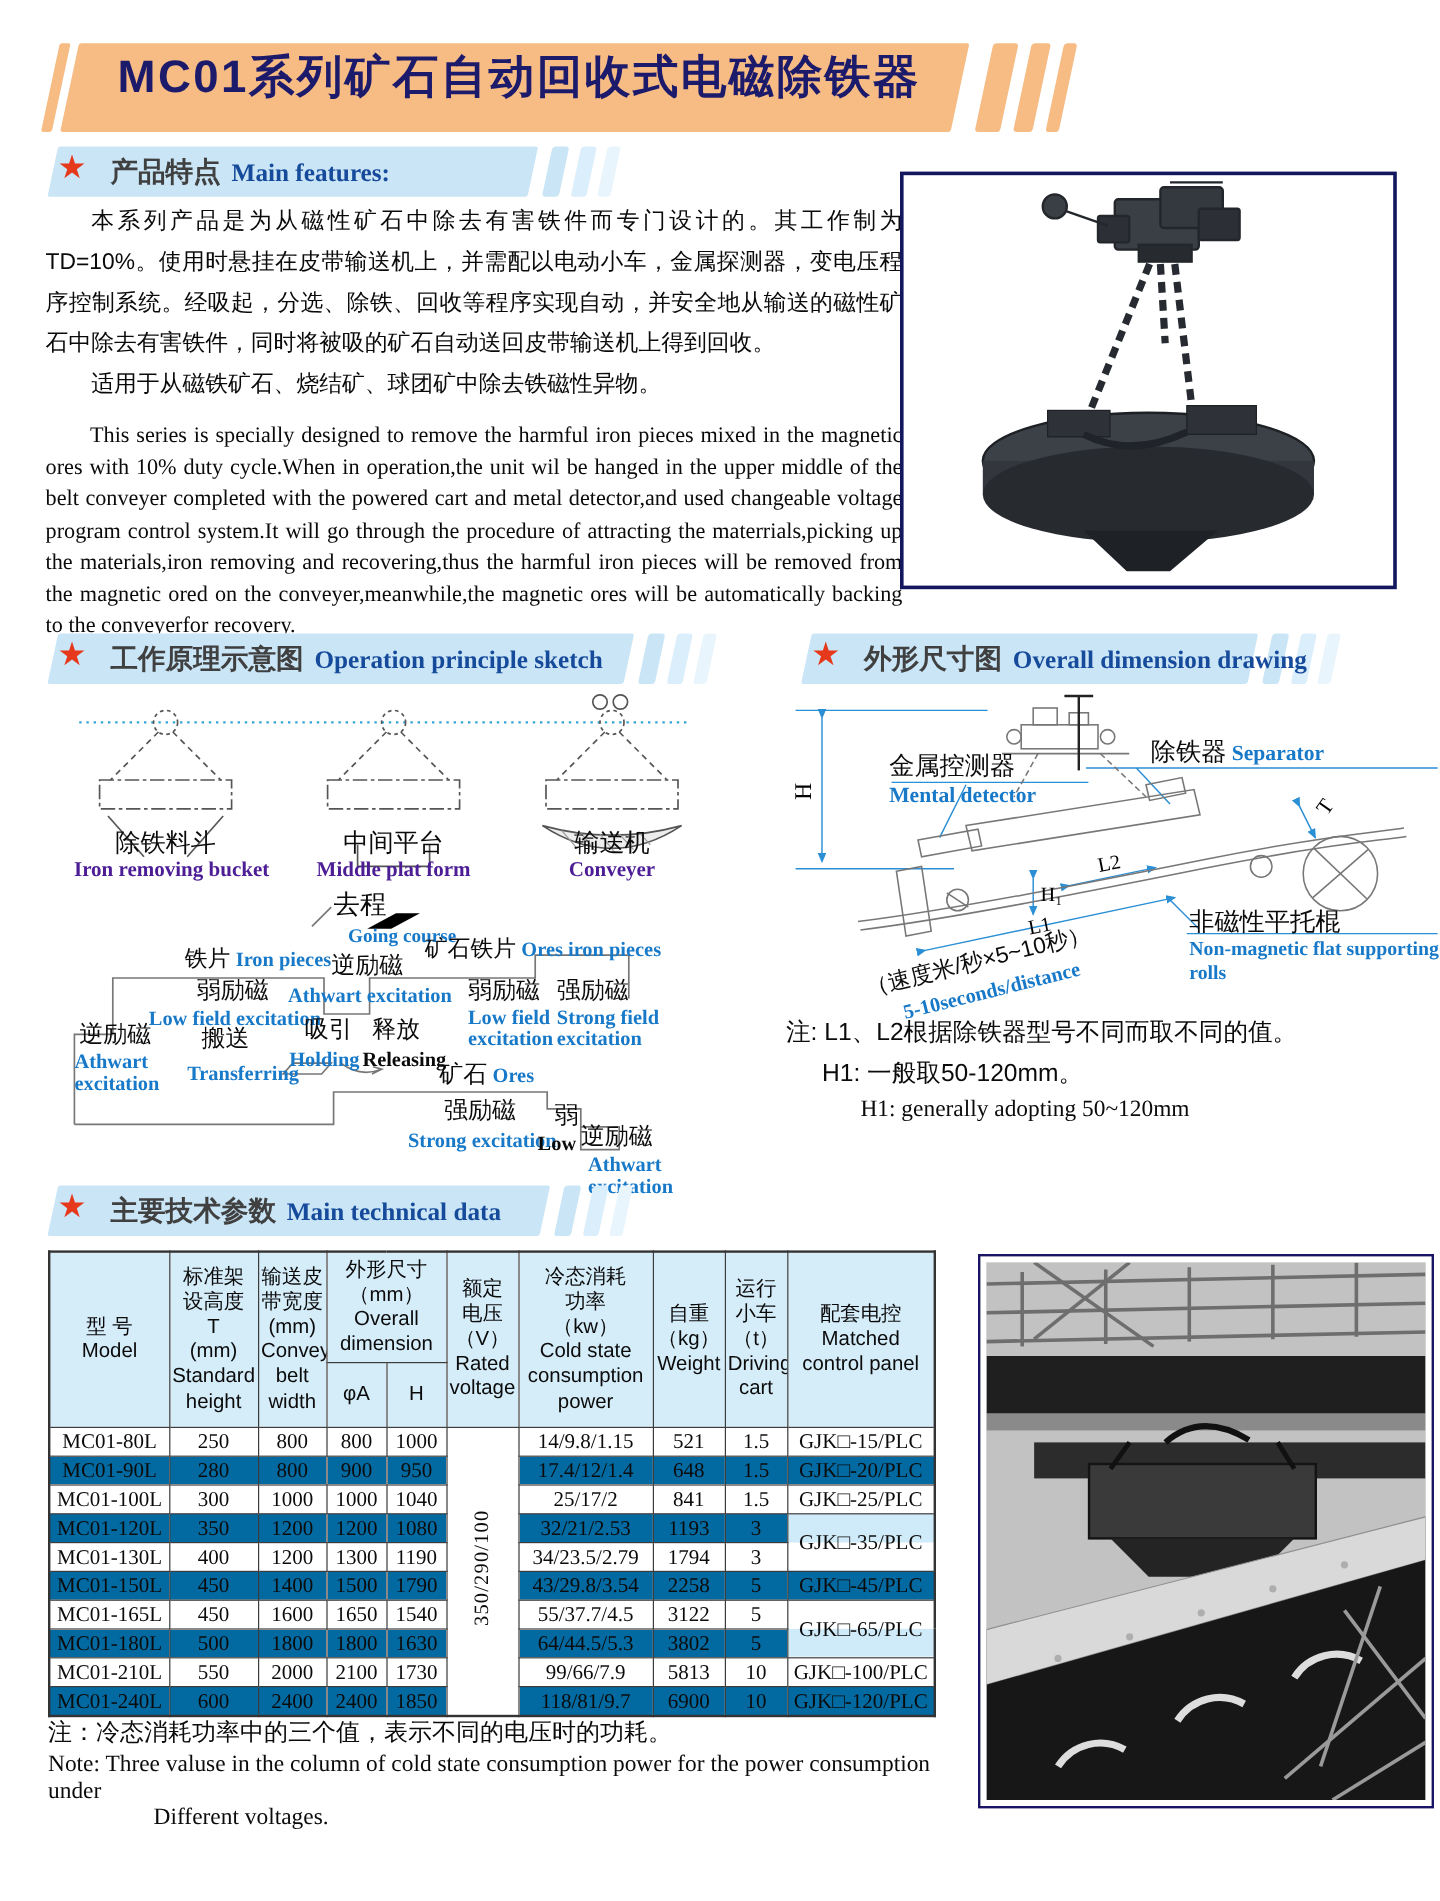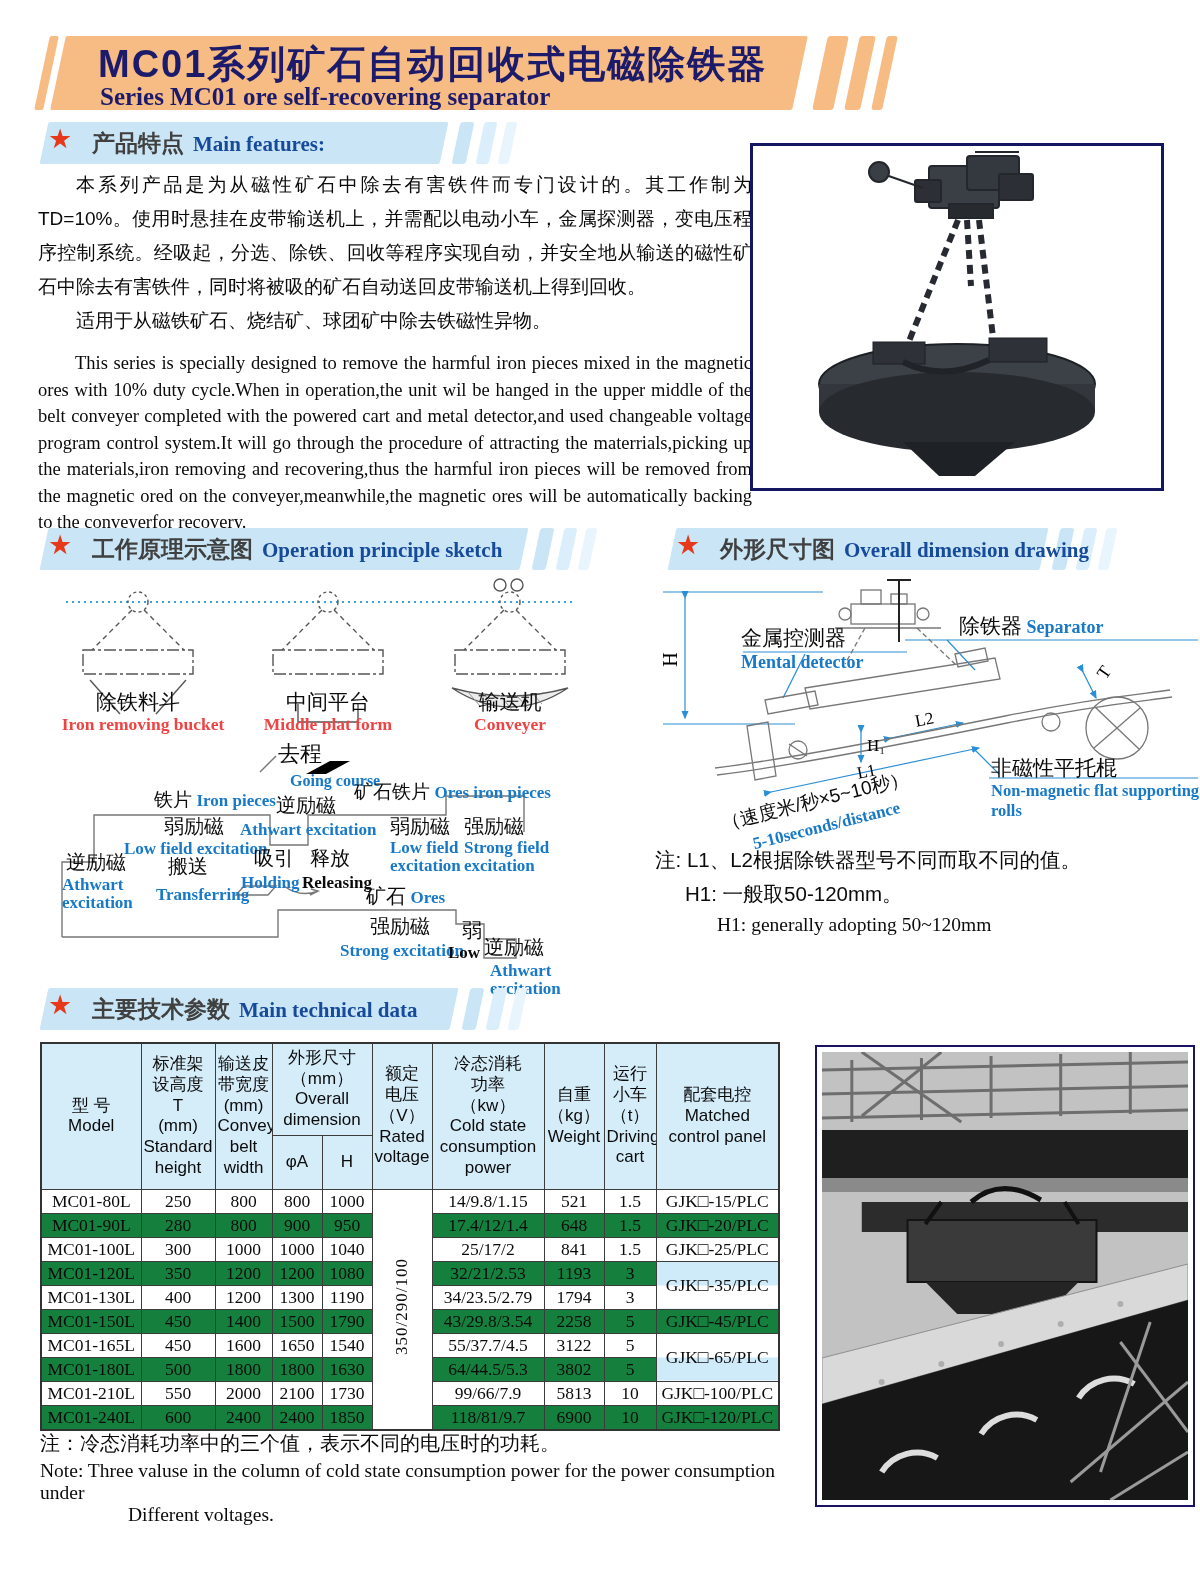--- a/index.html
+++ b/index.html
@@ -27,21 +27,21 @@
   .fen{font-family:"Liberation Serif",serif;font-size:18.5px;line-height:26.5px;text-align:justify;text-indent:2em;margin:8px 0 0;color:#0a0a0a;}
 
   
   .prod{left:750px;top:143px;width:414px;height:348px;border:3px solid #12175f;box-sizing:border-box;
         background:linear-gradient(172deg,#0b627f 0%,#27809a 35%,#7fbec6 70%,#d9ecе3 92%,#eef6ee 100%);}
   .prod svg{display:block;width:100%;height:100%;}
 
   
   .op{left:38px;top:576px;width:560px;height:162px;}
   .op-lbl-cn{position:absolute;font-size:21px;color:#0b0b0b;text-align:center;}
-  .op-lbl-en{position:absolute;font-size:17.5px;font-weight:bold;color:#ef4444;font-family:"Liberation Serif",serif;text-align:center;}
+  .op-lbl-en{position:absolute;font-size:17.5px;font-weight:bold;color:#4c1d95;font-family:"Liberation Serif",serif;text-align:center;}
 
   
   .flow{left:38px;top:740px;width:600px;height:250px;}
   .fl{position:absolute;white-space:pre-line;line-height:1.08;}
   .cnl{font-size:20px;color:#0b0b0b;}
   .cns{font-size:19px;color:#0b0b0b;}
   .enl{font-size:17px;font-weight:bold;color:#1779c8;font-family:"Liberation Serif",serif;}
 
   
   .dim{left:655px;top:576px;width:545px;height:264px;}
@@ -51,21 +51,21 @@
   .dn-en{font-family:"Liberation Serif",serif;font-size:19.5px;color:#0b0b0b;margin:2px 0 0;}
   .dn-en2{padding-left:62px;}
 
   
   table.tech{position:absolute;left:40px;top:1042px;width:738px;border-collapse:collapse;table-layout:fixed;}
   table.tech th,table.tech td{border:1px solid #3c3c3c;padding:0 2px;text-align:center;vertical-align:middle;overflow:hidden;}
   table.tech{border:2px solid #333;}
   table.tech th{background:#d5ecf9;font-weight:normal;font-size:17px;line-height:1.22;white-space:pre-line;color:#0b0b0b;}
   table.tech tbody td{font-family:"Liberation Serif",serif;font-size:17.5px;color:#0b0b0b;height:23px;}
   table.tech tbody tr{height:23px;}
-  table.tech tbody tr.shaded td{background:#15803d;}
+  table.tech tbody tr.shaded td{background:#0369a1;}
   td.volt{background:#fff !important;}
   .vtext{writing-mode:vertical-rl;transform:rotate(180deg);font-family:"Liberation Serif",serif;font-size:17px;letter-spacing:1px;display:inline-block;}
   td.m-sw{background:linear-gradient(180deg,#cfeaf8 50%,#ffffff 50%) !important;}
   td.m-ws{background:linear-gradient(180deg,#ffffff 50%,#cfeaf8 50%) !important;}
   .tech-note{left:40px;top:1430px;width:770px;}
   .tn-cn{font-size:20px;color:#0b0b0b;margin:0;}
   .tn-en{font-family:"Liberation Serif",serif;font-size:19.5px;color:#0b0b0b;margin:3px 0 0;}
   .tn-en2{padding-left:88px;}
 
   
@@ -78,21 +78,20 @@
 
 <div class="page">
 
   <div class="abs title-block">
     <div class="band t-band" style="left:2px;width:9px;"></div>
     <div class="band t-band" style="left:18px;width:742px;"></div>
     <div class="stripe t-band" style="left:780px;width:21px;"></div>
     <div class="stripe t-band" style="left:812px;width:16px;"></div>
     <div class="stripe t-band" style="left:839px;width:11px;"></div>
     <div class="abs title-cn">MC01系列矿石自动回收式电磁除铁器</div>
-    <div class="abs title-en">Series MC01 ore self-recovering separator</div>
   </div>
 
   <div class="sec" style="left:30px;top:122px;width:520px;">
     <div class="band s-band" style="left:14px;width:400px;"></div>
     <div class="stripe" style="left:426px;width:14px;background:#c9e5f6;"></div>
     <div class="stripe" style="left:450px;width:13px;background:#daeefb;"></div>
     <div class="stripe" style="left:472px;width:11px;background:#e9f5fd;"></div>
     <span class="star">★</span>
     <div class="txt"><span class="cn">产品特点</span><span class="en">Main features:</span></div>
   </div>

